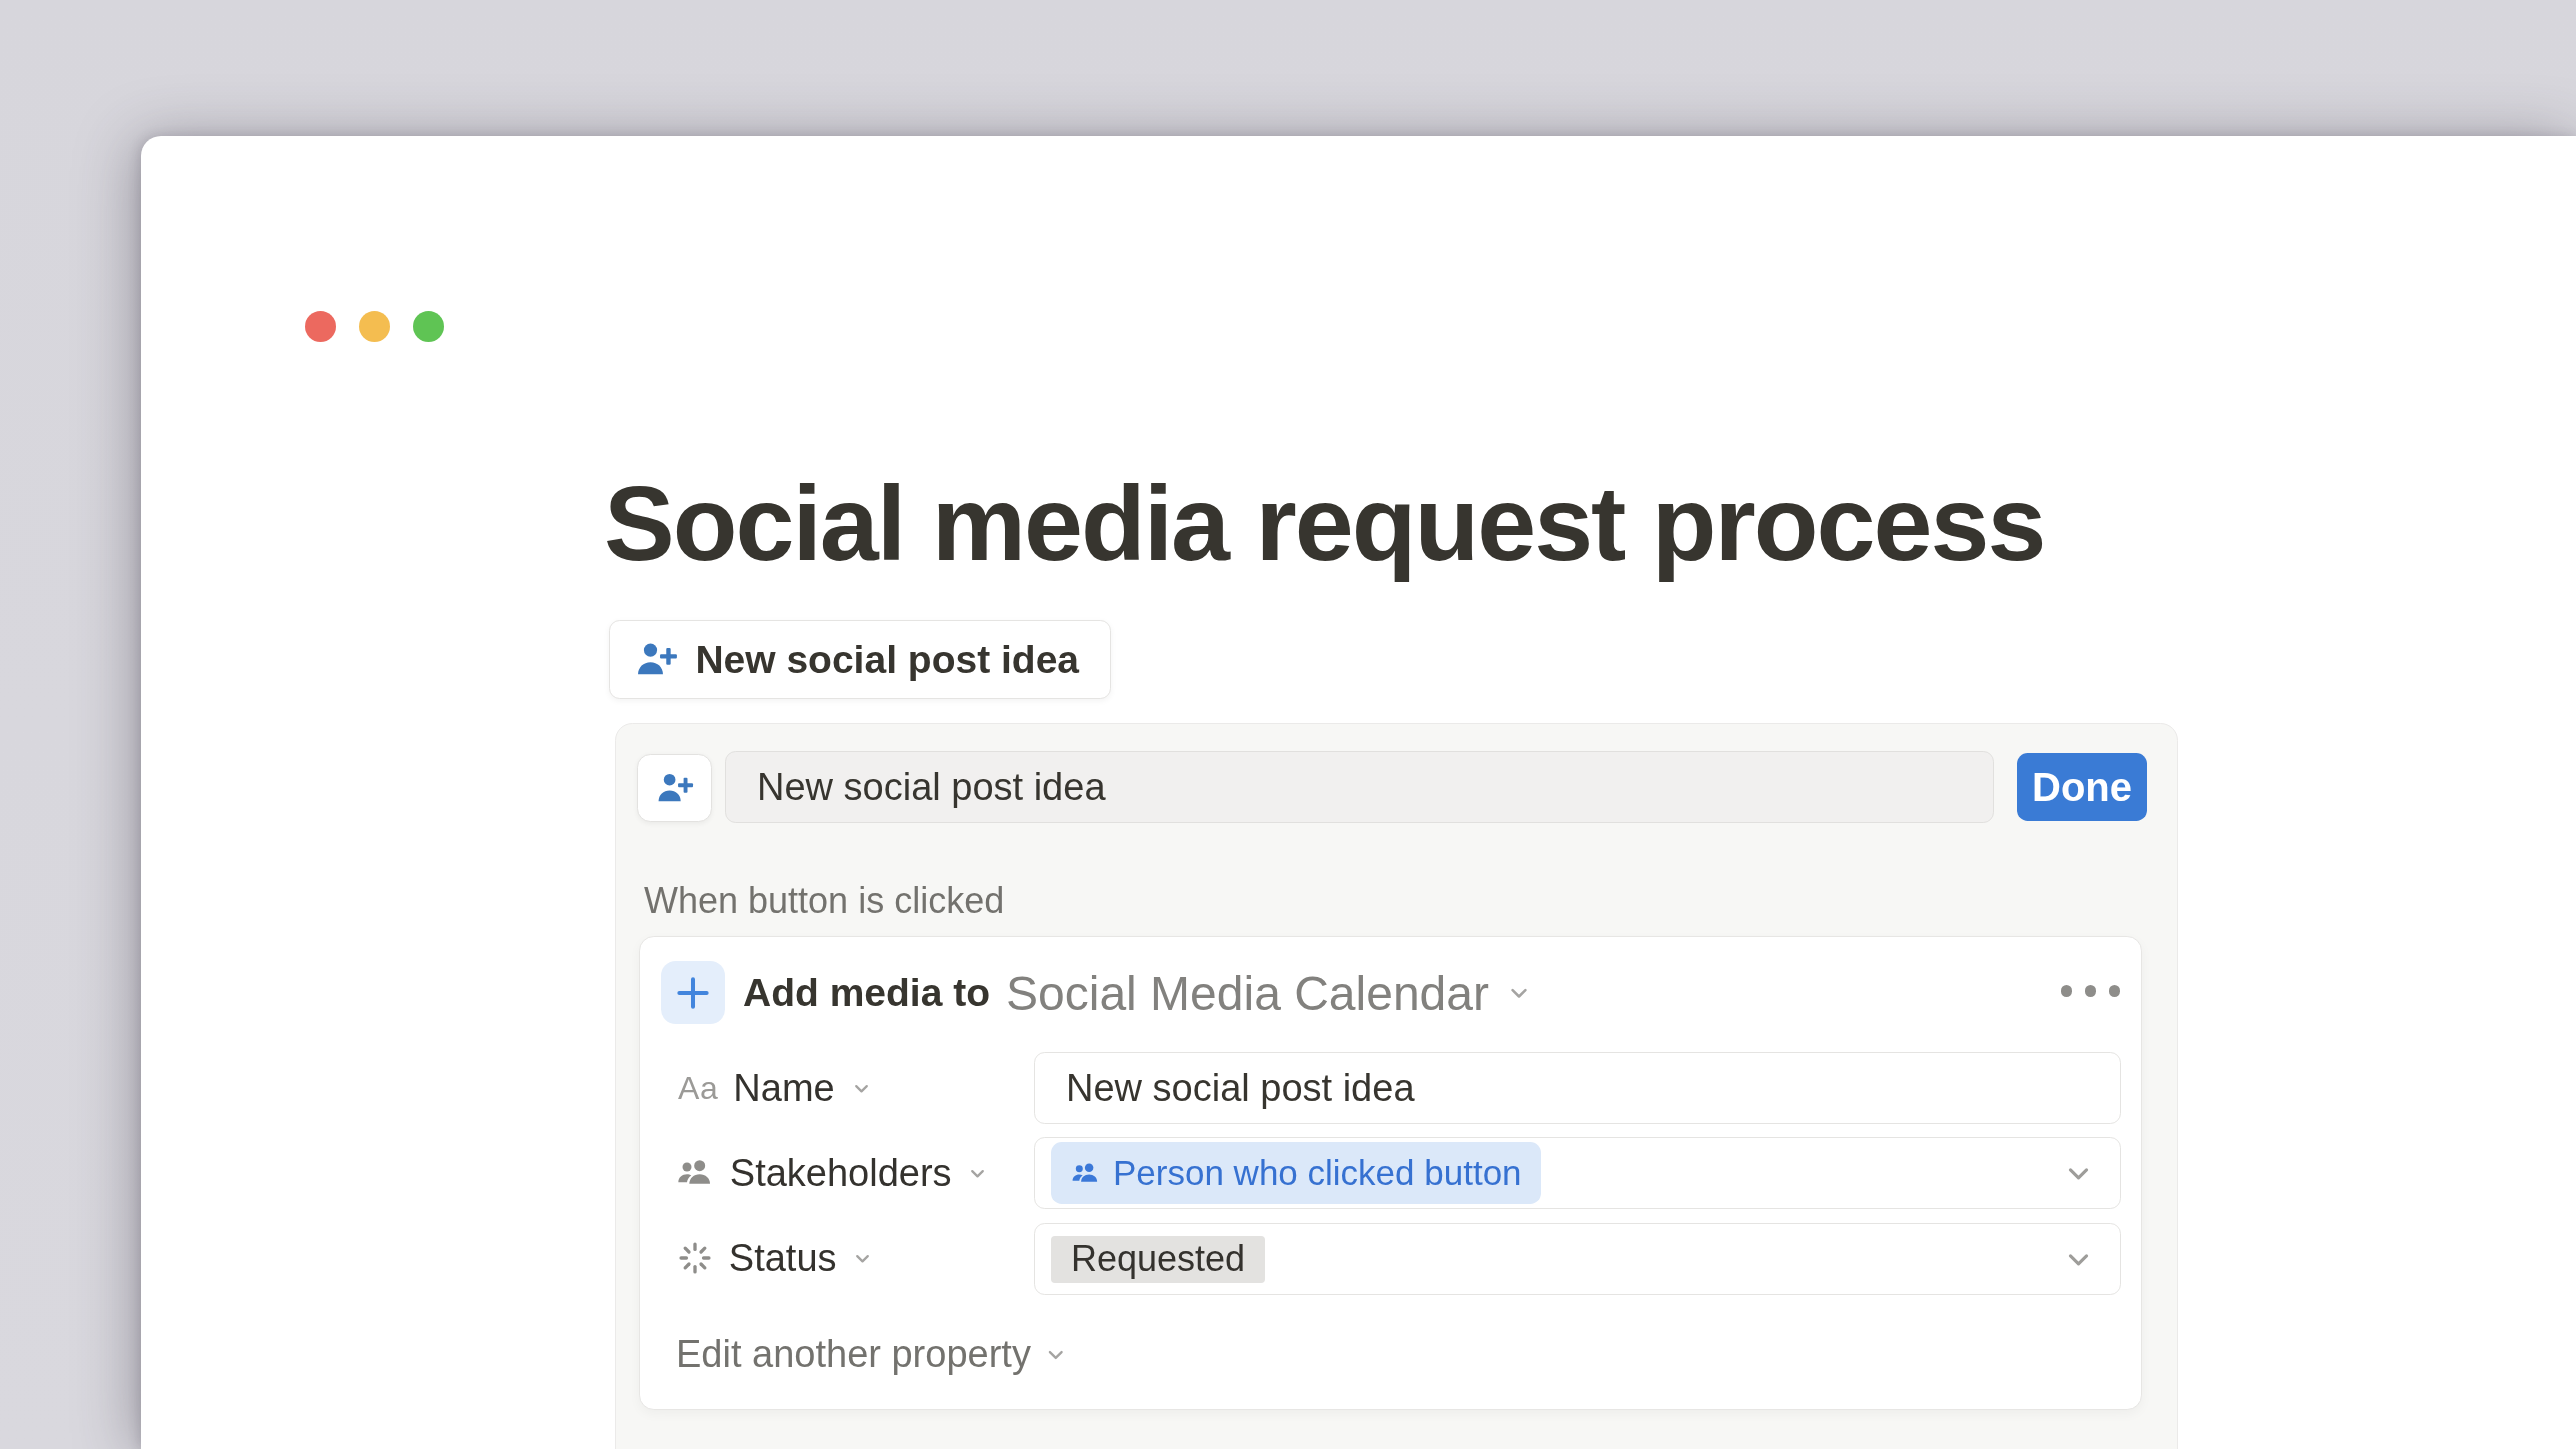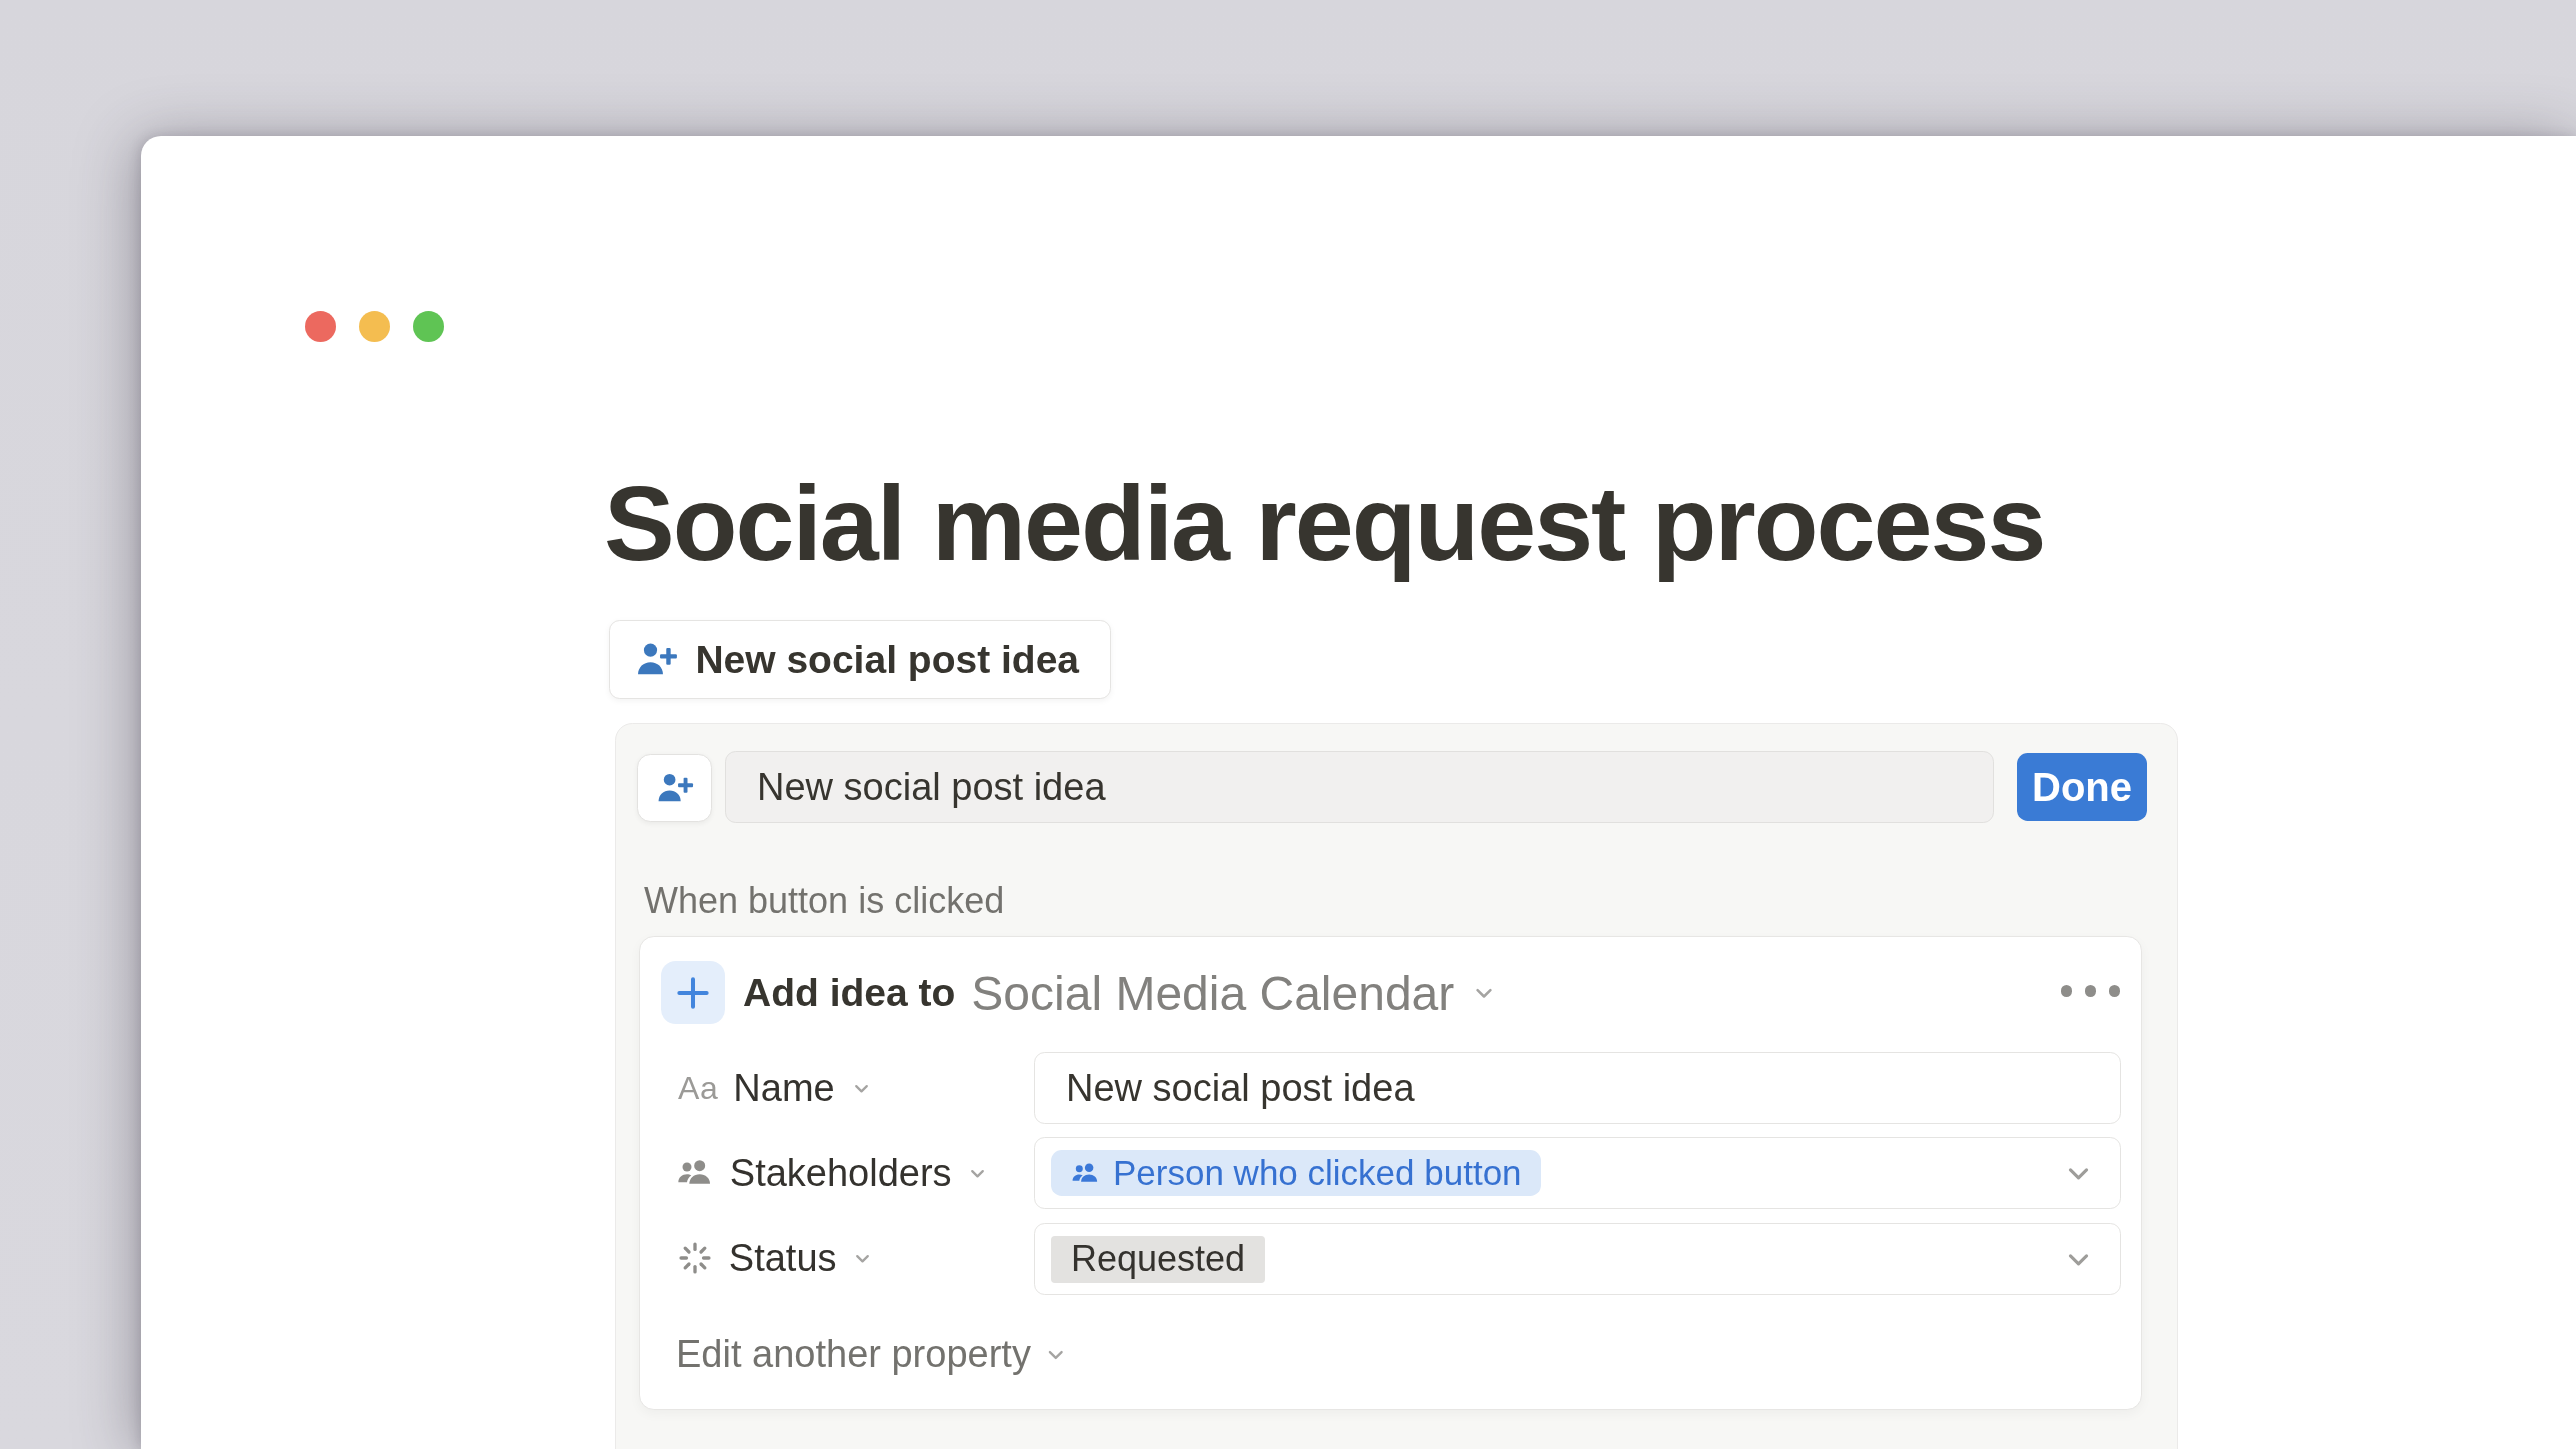--- a/index.html
+++ b/index.html
@@ -94,21 +94,21 @@
   .chev{color:#a5a4a2;display:flex;align-items:center;}
   .field{
     position:absolute;left:893px;width:1087px;height:72px;
     background:#fff;border:1.3px solid #e5e4e2;border-radius:10.7px;
     display:flex;align-items:center;padding:0 24px 0 16px;
   }
   .field.text-field{padding-left:31px;font-size:38px;color:#37352f;}
   .field .spacer{flex:1;}
   .field .dd{color:#9e9d9a;display:flex;align-items:center;cursor:pointer;}
   .person-chip{
-    height:46px;display:flex;align-items:center;gap:12px;padding:9px 19px;
+    height:62px;display:flex;align-items:center;gap:12px;padding:9px 19px;
     background:#dbe8f9;border-radius:10.7px;color:#3671d1;white-space:nowrap;
   }
   .person-chip .txt{font-size:35px;color:#3671d1;}
   .tag-chip{
     height:47px;display:flex;align-items:center;padding:0 20px;
     background:#e3e2e0;border-radius:4px;white-space:nowrap;
   }
   .tag-chip .txt{font-size:36px;color:#34322e;}
   .edit-row{
     position:absolute;left:535px;top:1191px;height:55px;
@@ -169,21 +169,21 @@
 
     <div class="card"></div>
 
     <div class="plus-tile">
       <svg width="42" height="42" viewBox="0 0 24 24" fill="none" stroke="currentColor" stroke-width="2.3" stroke-linecap="round">
         <path d="M12 4.2v15.6M4.2 12h15.6"></path>
       </svg>
     </div>
 
     <div class="card-header">
-      <span class="bold">Add idea to</span>
+      <span class="bold">Add media to</span>
       <span class="target">Social Media Calendar</span>
       <span class="chev">
         <svg width="28" height="28" viewBox="0 0 24 24" fill="none" stroke="currentColor" stroke-width="2.2" stroke-linecap="round" stroke-linejoin="round">
           <polyline points="6.5 9.5 12 15 17.5 9.5"></polyline>
         </svg>
       </span>
     </div>
 
     <div class="ellipsis">
       <i></i>

